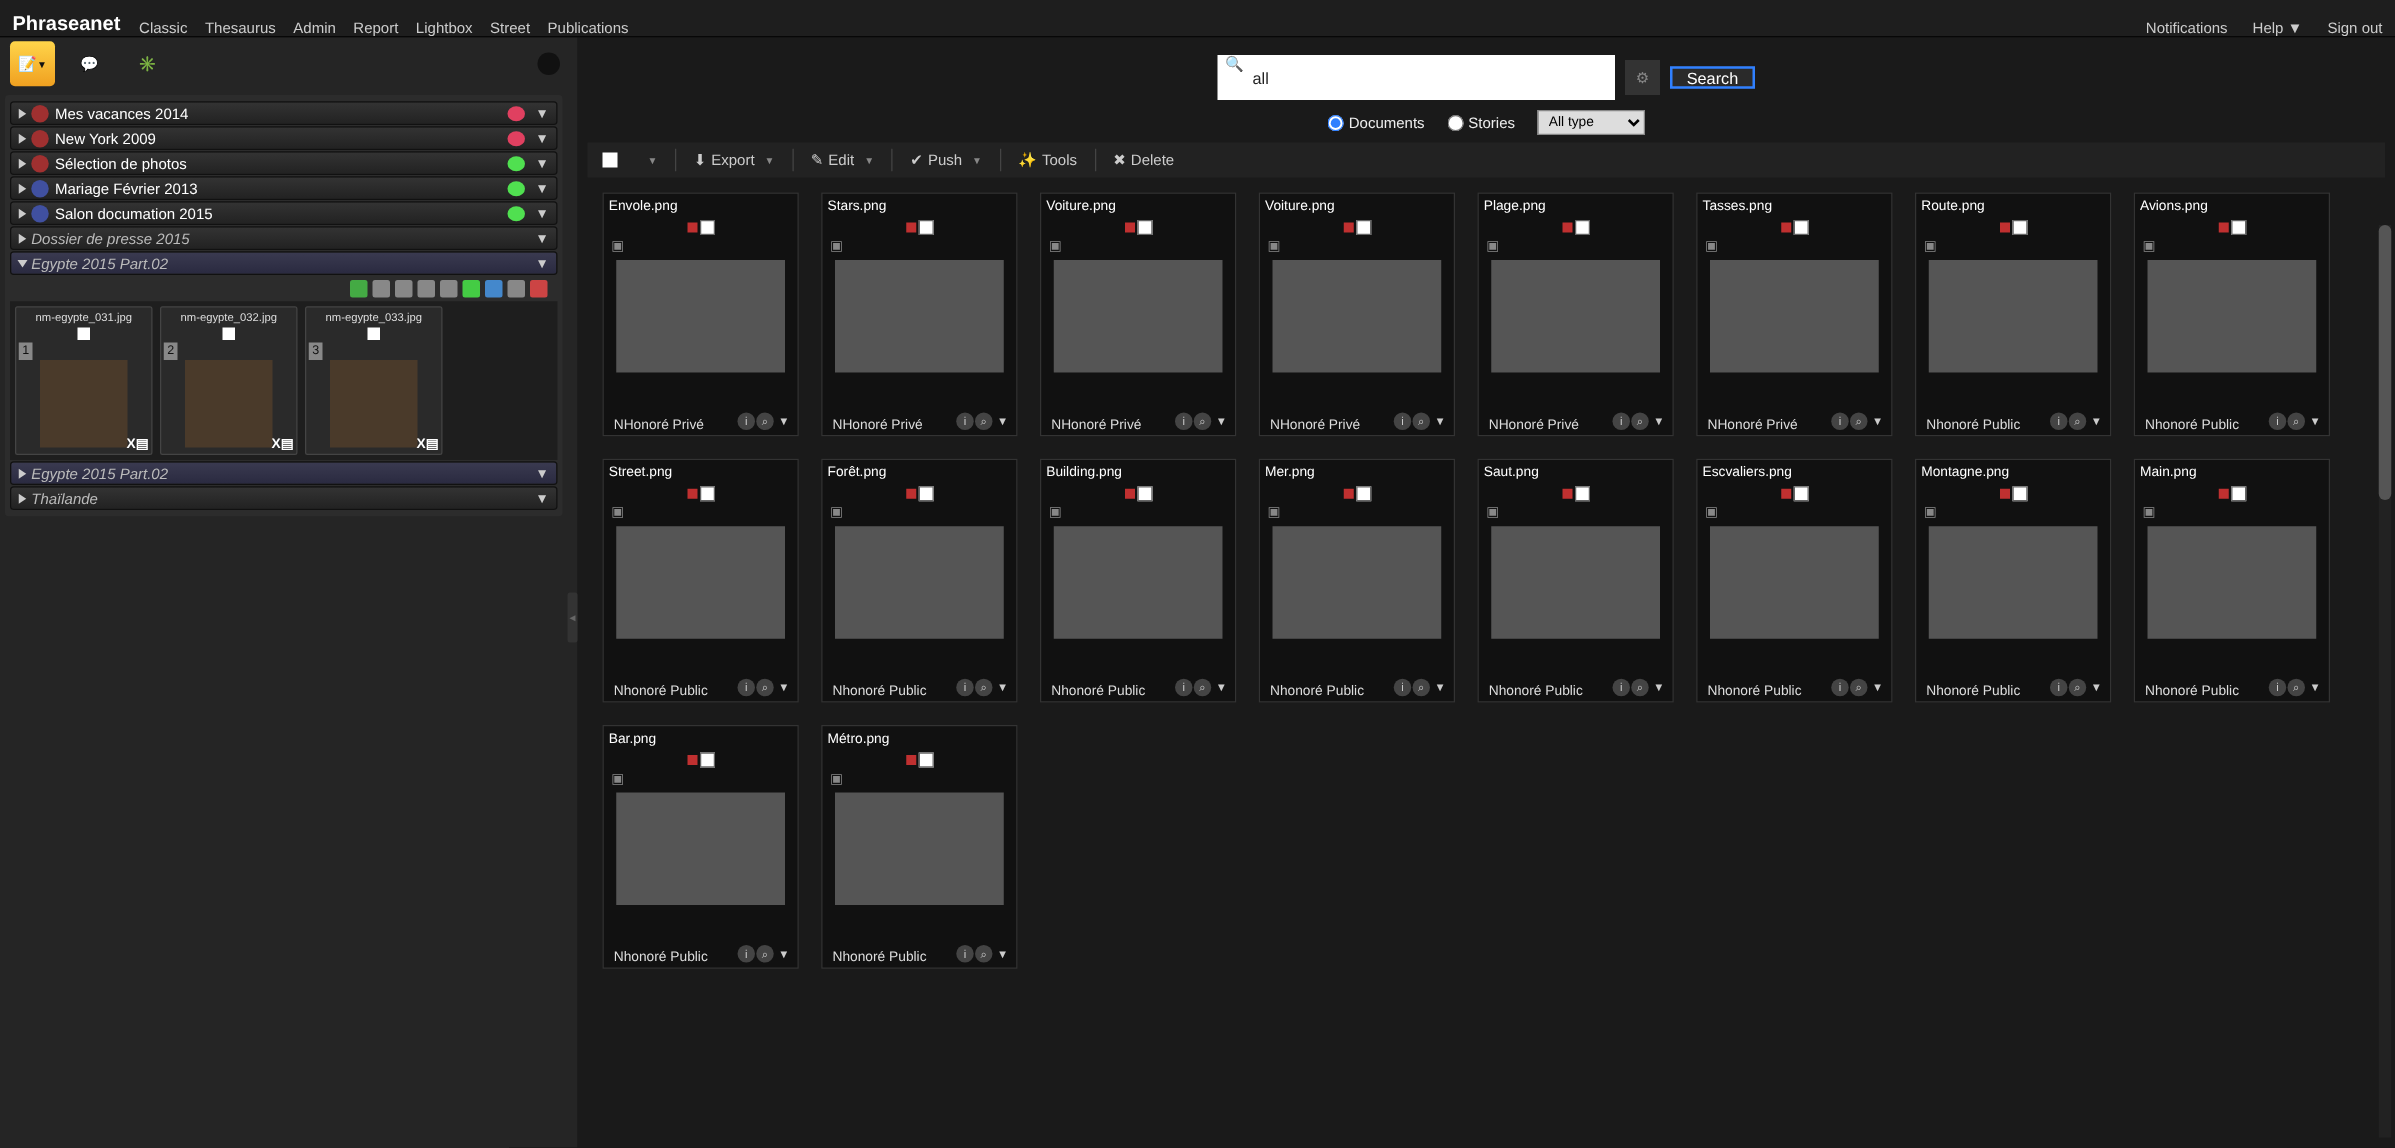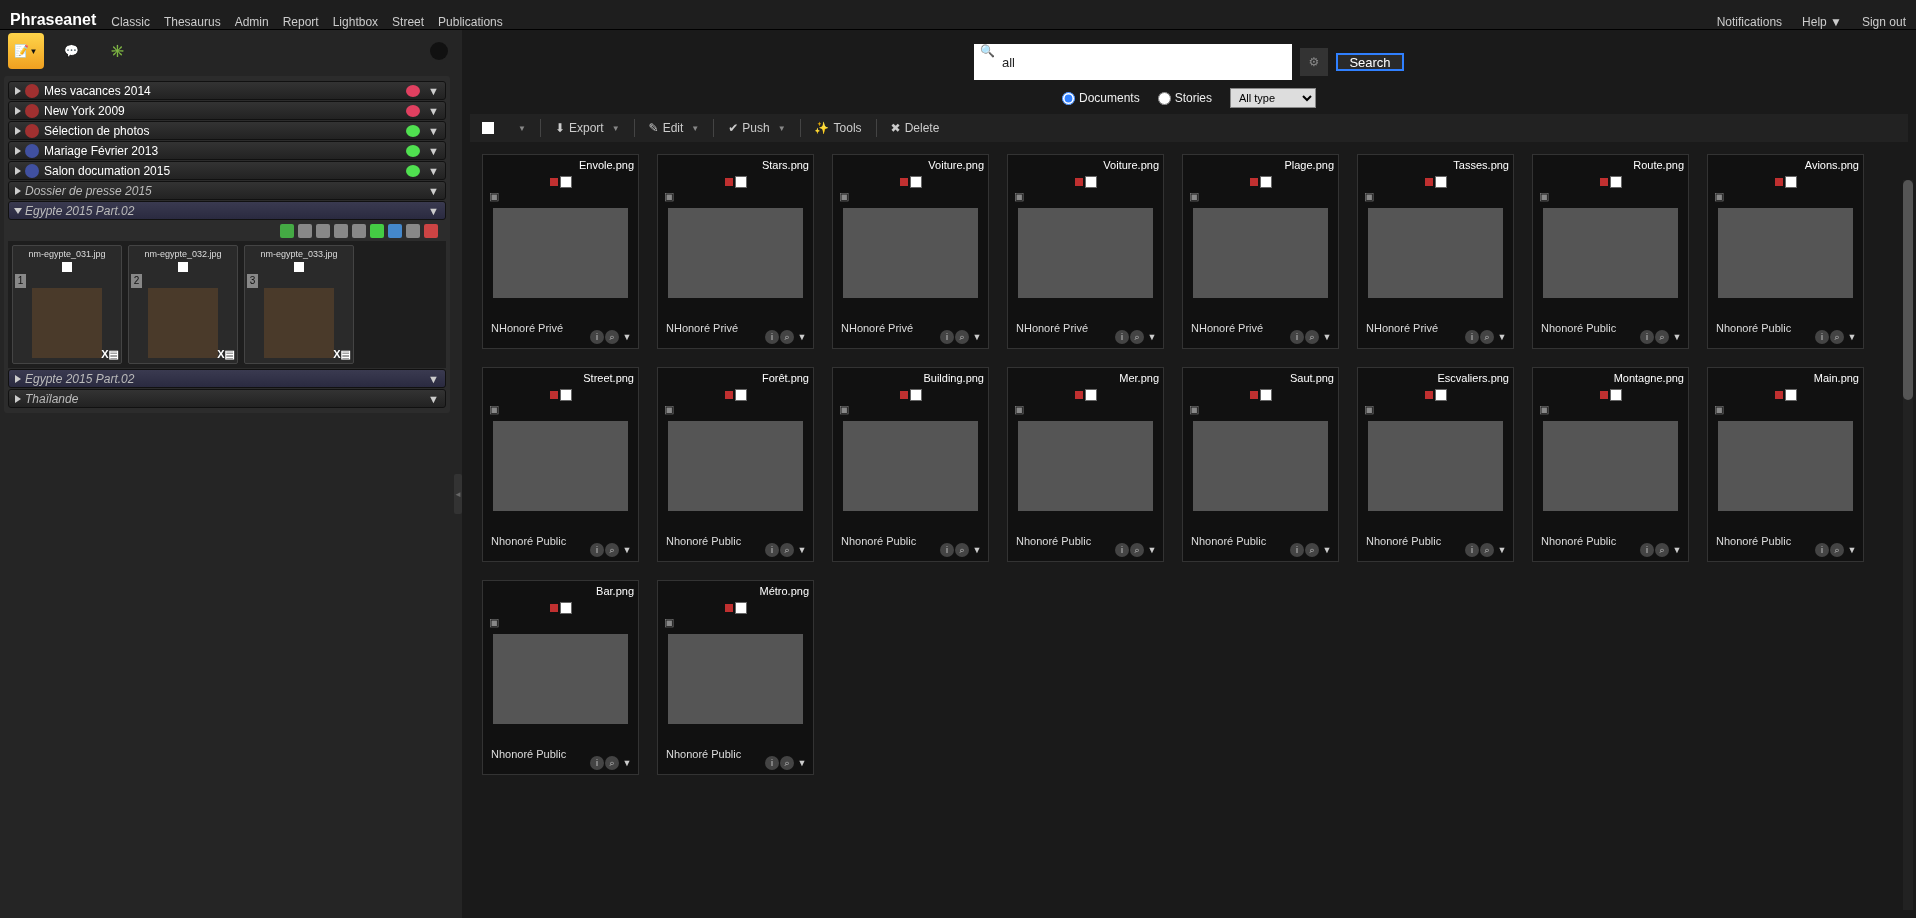--- a/index.html
+++ b/index.html
@@ -50,27 +50,27 @@
 .filters label{display:flex;align-items:center;gap:4px;color:#eee;cursor:pointer}
 .filters input[type=radio]{accent-color:#3080ff}
 .filters select{background:#ddd;border:1px solid #888;padding:2px 4px;font-size:11px;width:86px}
 .toolbar{height:28px;background:#222;display:flex;align-items:center;padding:0 12px;gap:6px;margin:0 8px}
 .toolbar .tb{display:flex;align-items:center;gap:4px;padding:3px 8px;color:#ccc;cursor:pointer;font-size:12px}
 .toolbar .tb .drop{font-size:8px;margin-left:4px;color:#888}
 .toolbar .sep{width:1px;height:18px;background:#444}
 .toolbar .sel{width:12px;height:12px;background:#fff;margin-right:6px}
 .results{flex:1;overflow-y:auto;padding:12px 20px;display:flex;flex-wrap:wrap;gap:18px;align-content:flex-start}
 .card{width:157px;height:195px;background:#111;border:1px solid #333;display:flex;flex-direction:column;position:relative;padding:4px}
-.card .title{text-align:right;color:#fff;font-size:11px;height:16px}
+.card .title{text-align:left;color:#fff;font-size:11px;height:16px}
 .card .flags{display:flex;justify-content:center;gap:2px;height:14px;align-items:center}
 .card .flags .f1{width:8px;height:8px;background:#c03030}
 .card .flags .f2{width:12px;height:12px;background:#fff;border:1px solid #666}
 .card .cam{width:14px;height:14px;margin:1px 0 1px 2px;color:#888;font-size:11px}
 .card .thumb{width:135px;height:90px;margin:3px auto;background:#555}
-.card .author{color:#ddd;font-size:11px;padding:2px 4px;position:absolute;bottom:12px;left:4px}
+.card .author{color:#ddd;font-size:11px;padding:2px 4px;position:absolute;bottom:0;left:4px}
 .card .acts{position:absolute;bottom:4px;right:4px;display:flex;gap:1px}
 .card .acts span{width:14px;height:14px;background:#444;border-radius:50%;color:#ccc;font-size:9px;display:flex;align-items:center;justify-content:center}
 .sc-bar{position:absolute;right:3px;top:150px;bottom:8px;width:10px;background:#222}
 .sc-bar .th{position:absolute;top:0;left:0;right:0;height:220px;background:#555;border-radius:5px}
 
 
 .ph{background:linear-gradient(135deg,#6a5a4a,#8a7a6a)}
 .t-bird{background:linear-gradient(#aeb8c0,#d0d8de)}
 .t-sunset{background:linear-gradient(#3a2a4a,#c07a40)}
 .t-leaves{background:linear-gradient(#8a9a6a,#4a5a3a)}

